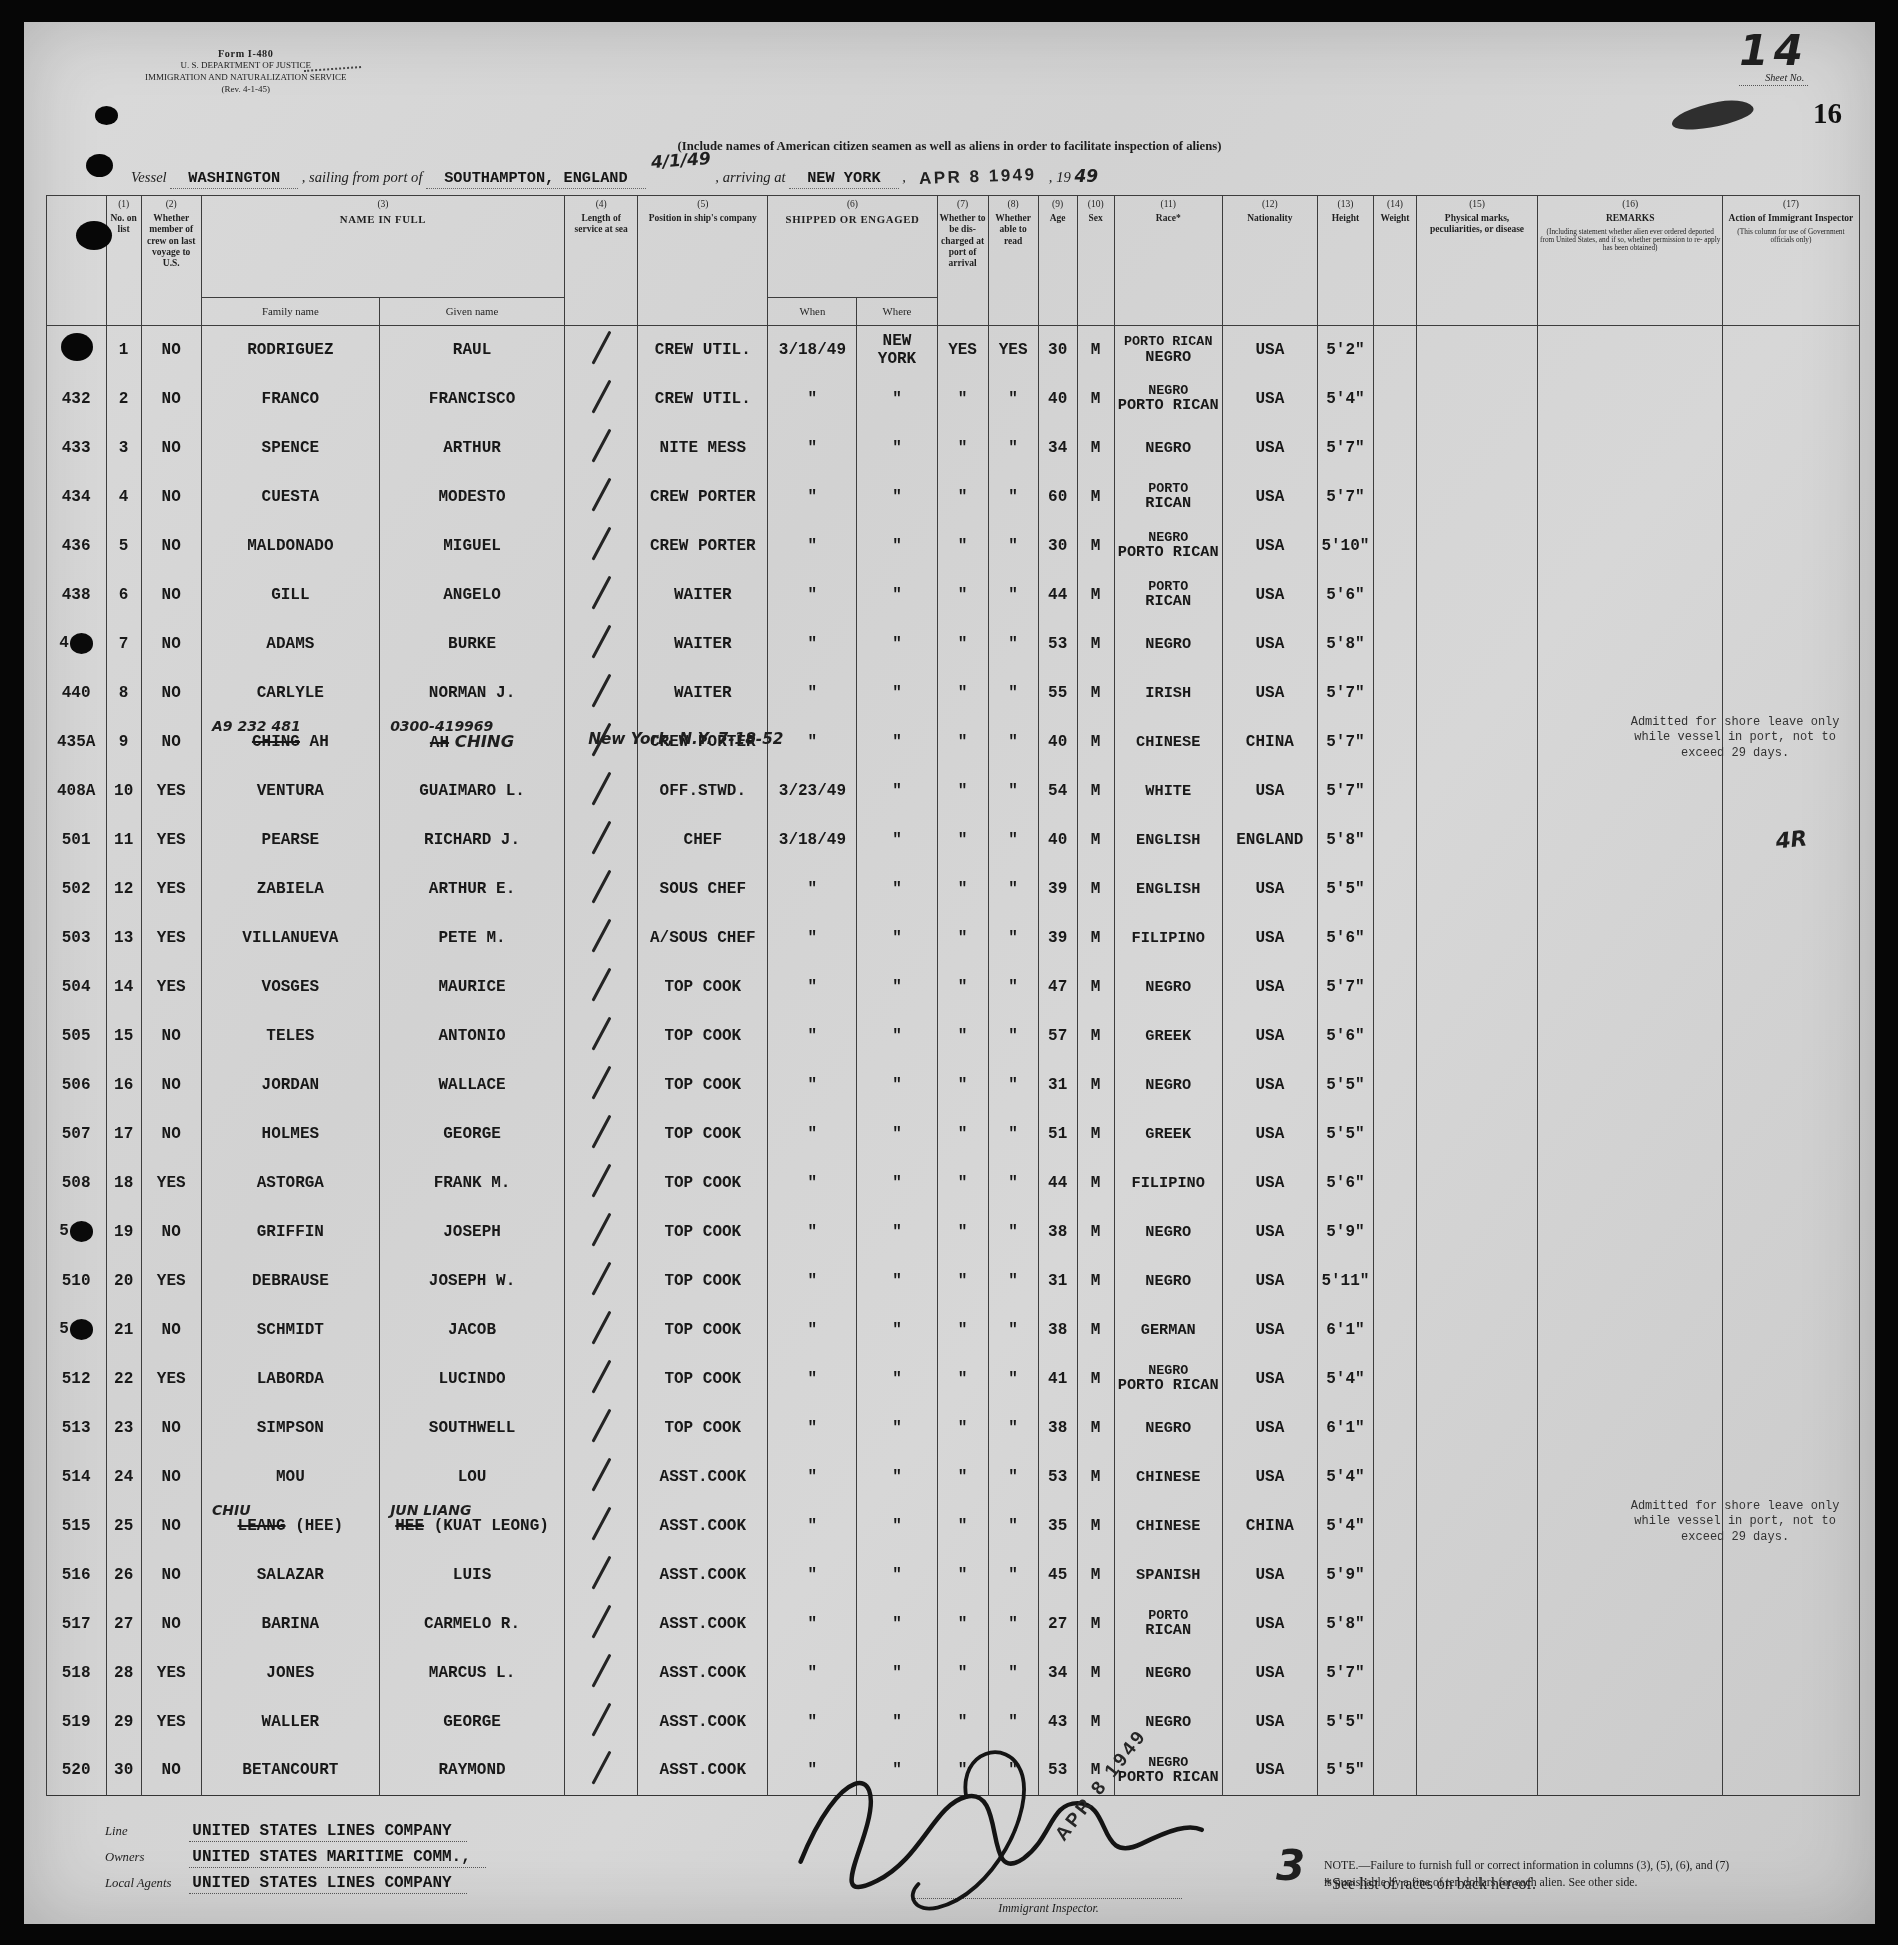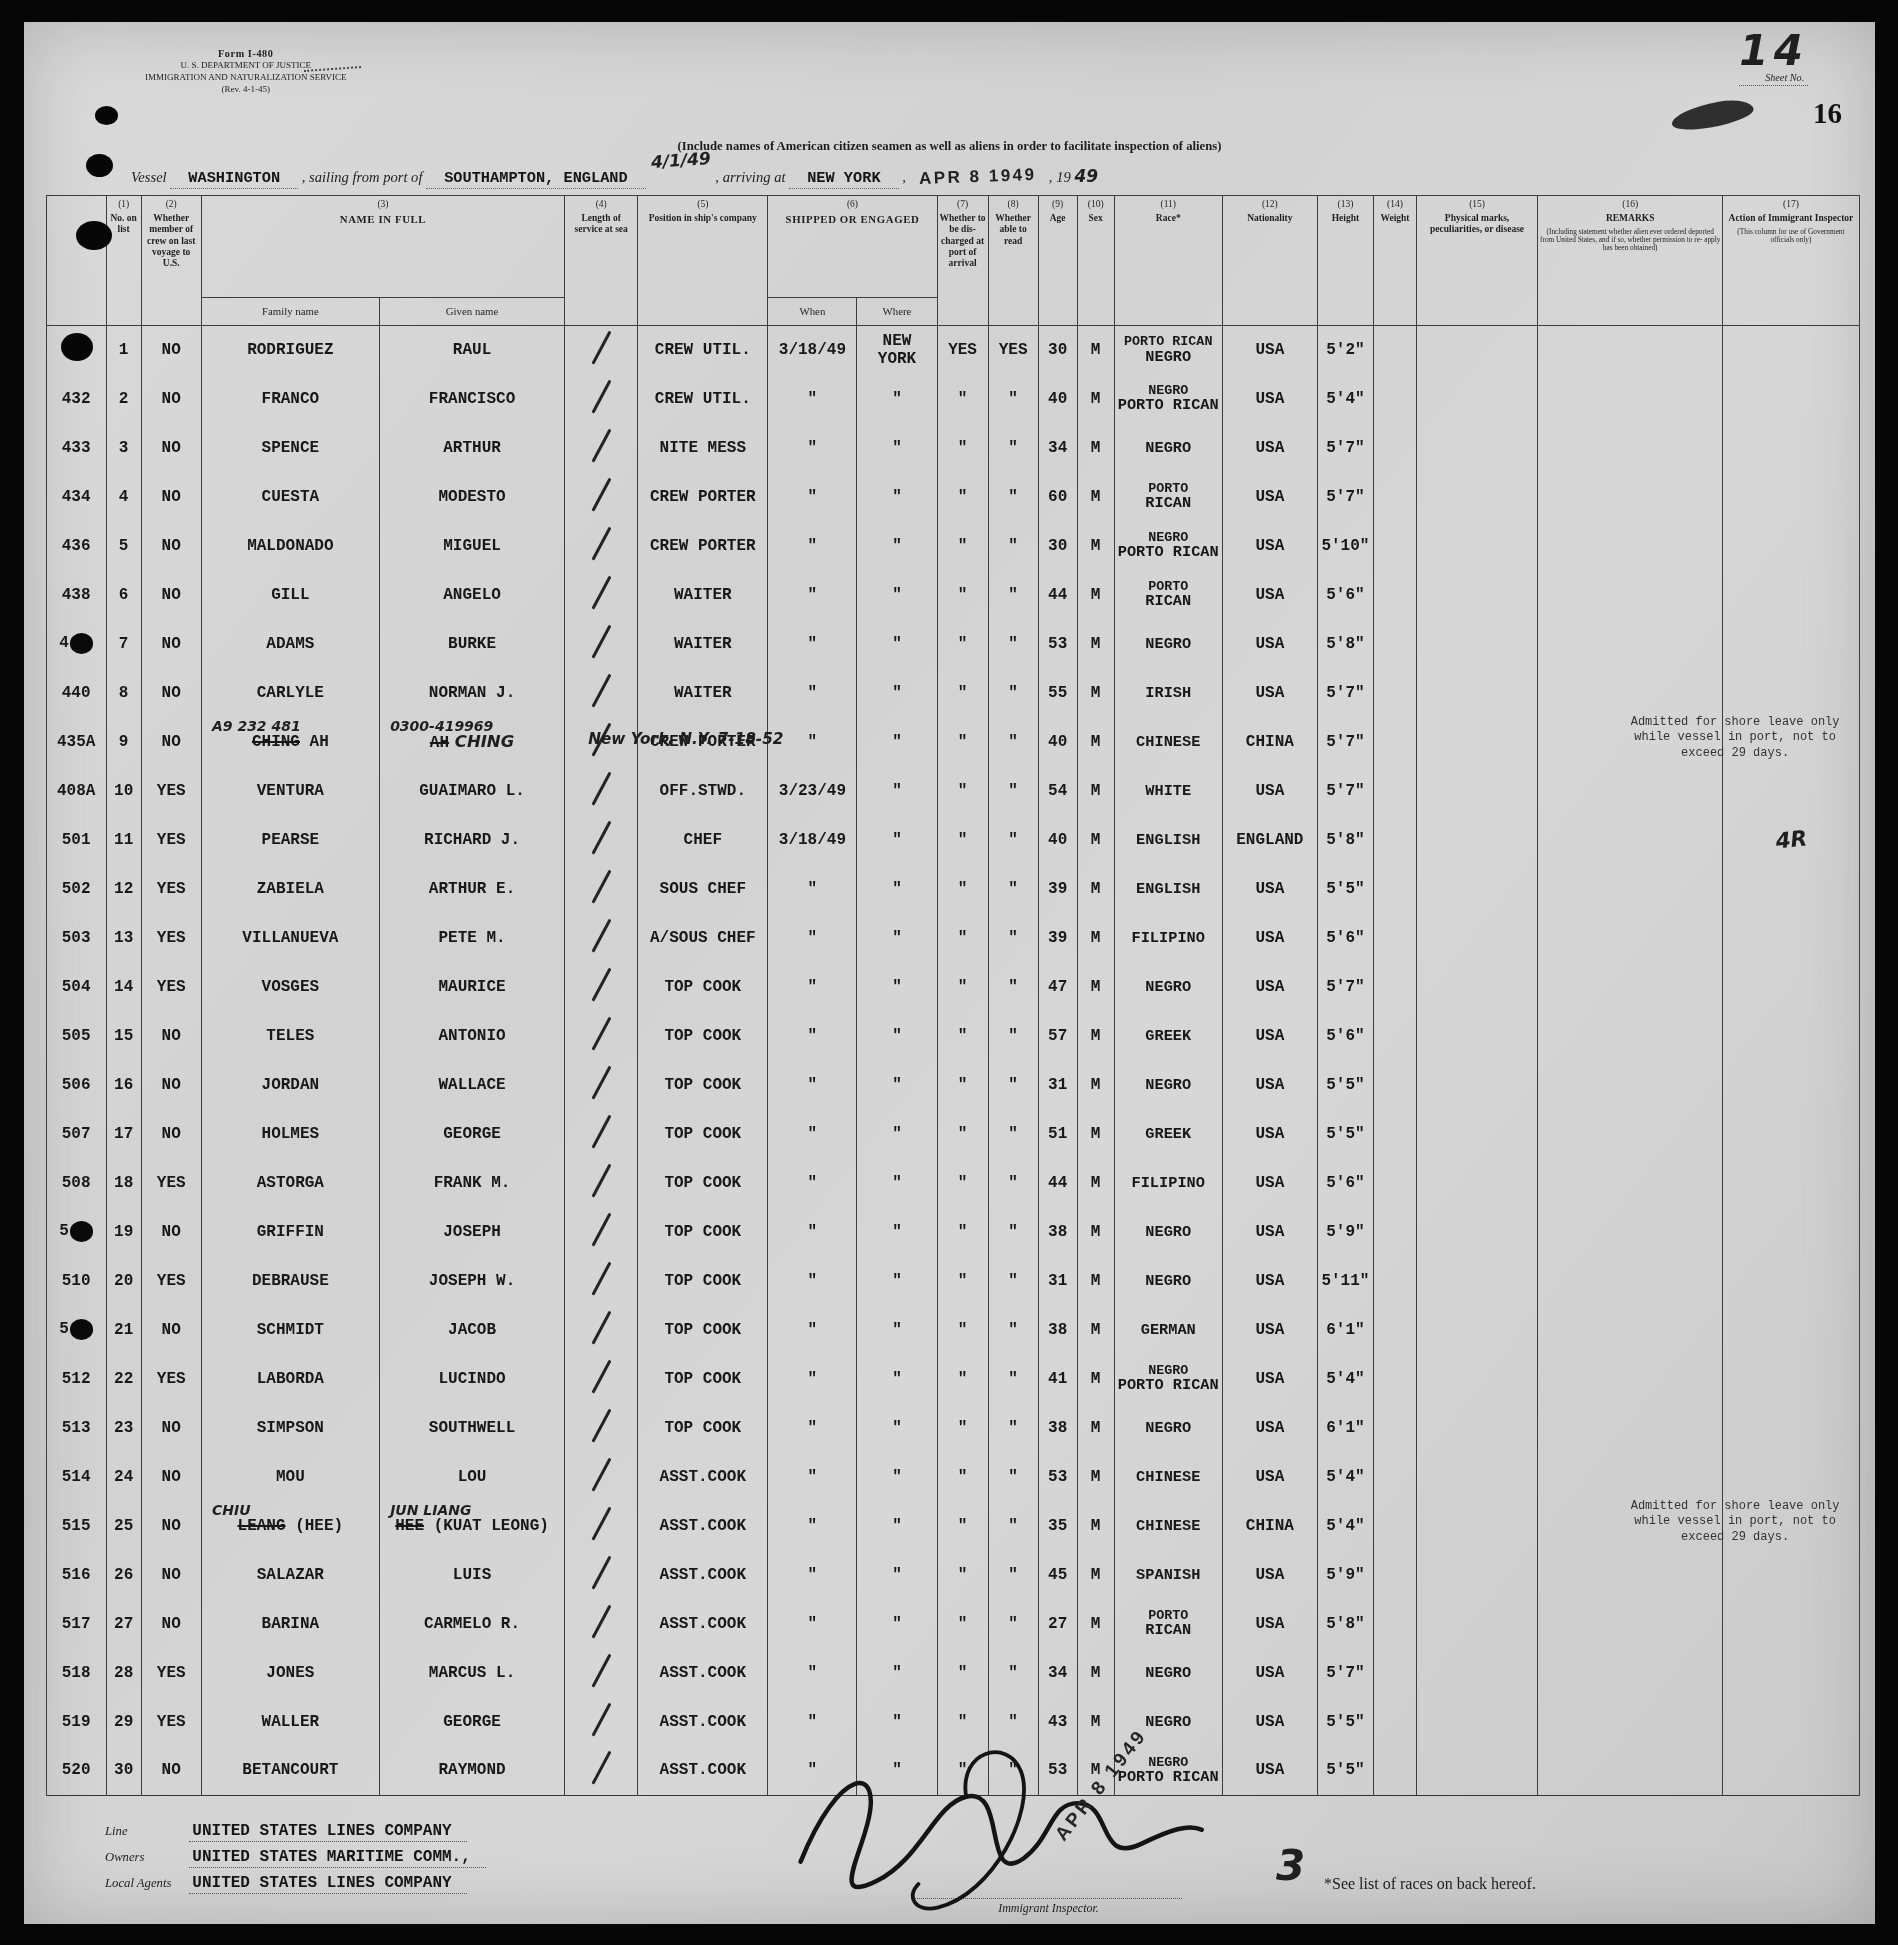--- a/index.html
+++ b/index.html
@@ -991,19 +991,23 @@
 
   <svg class="signature" width="484" height="191" viewBox="0 0 760 300">
     <path d="M70,210 C130,60 200,55 175,150 C160,210 120,275 190,240 C260,205 280,120 330,108
              C395,92 355,250 420,205 C465,172 462,118 505,118 C560,118 535,215 605,182 C650,160 680,150 700,160" fill="none" stroke="#141414" stroke-width="7" stroke-linecap="round"></path>
     <path d="M330,108 C318,35 395,15 416,68 C440,128 372,262 285,282 C250,290 235,265 255,245" fill="none" stroke="#141414" stroke-width="6" stroke-linecap="round"></path>
   </svg>
   <div class="inspector-caption">Immigrant Inspector.</div>
   <div class="date-stamp-diagonal">APR 8 1949</div>
   <div class="hand hand-three">3</div>
   <div class="races-note">*See list of races on back hereof.</div>
+  <div class="note-text">
+    <span>NOTE.—Failure to furnish full or correct information in columns (3), (5), (6), and (7)</span><br>
+    <span>is punishable by a fine of ten dollars for each alien.  See other side.</span>
+  </div>
 
   <div class="hole" style="left:71px; top:84px; width:23px; height:19px;"></div>
   <div class="hole" style="left:62px;  top:132px; width:27px; height:23px;"></div>
   <div class="hole" style="left:52px;  top:199px; width:36px; height:29px;"></div>
   <div class="hole" style="left:37px;  top:311px; width:32px; height:28px;"></div>
 </div>
 
 
 </body></html>

